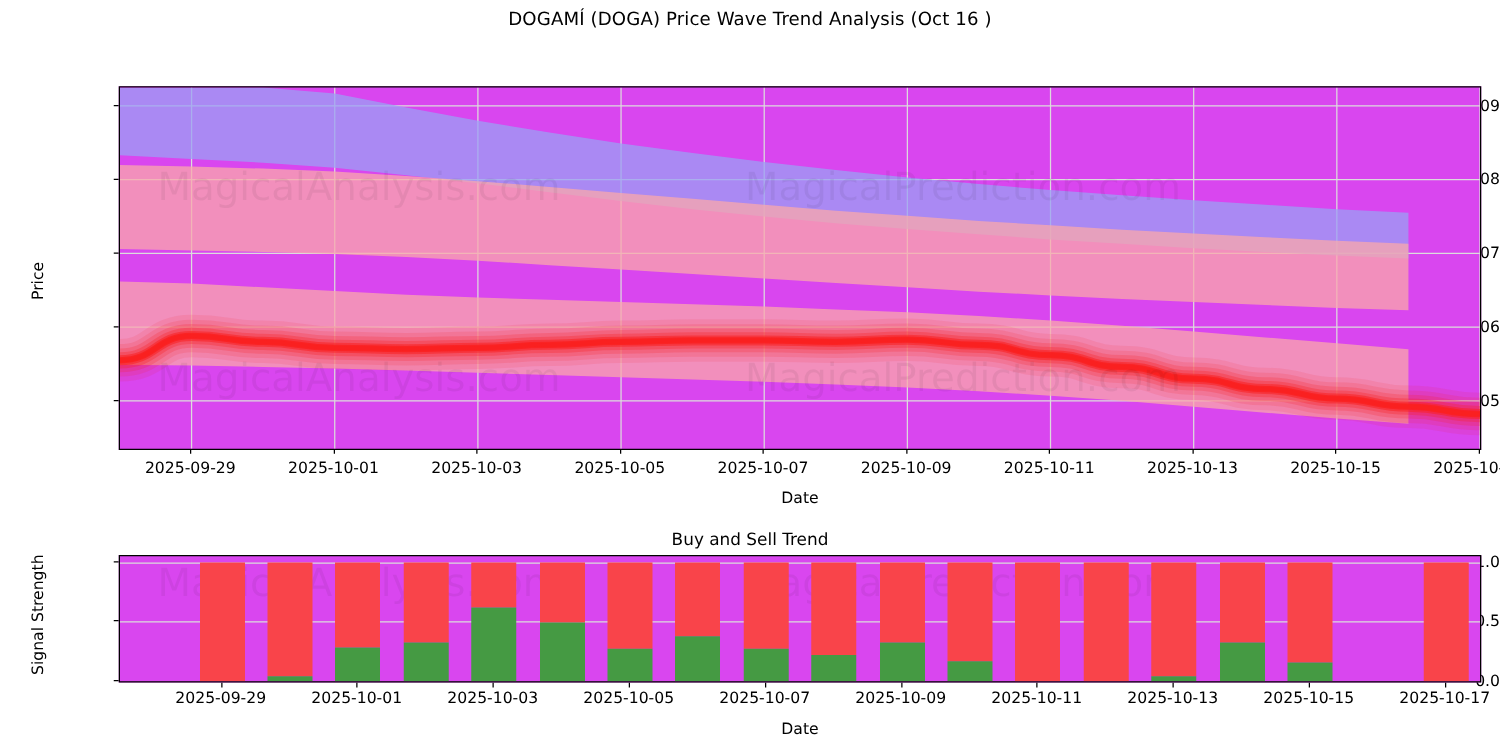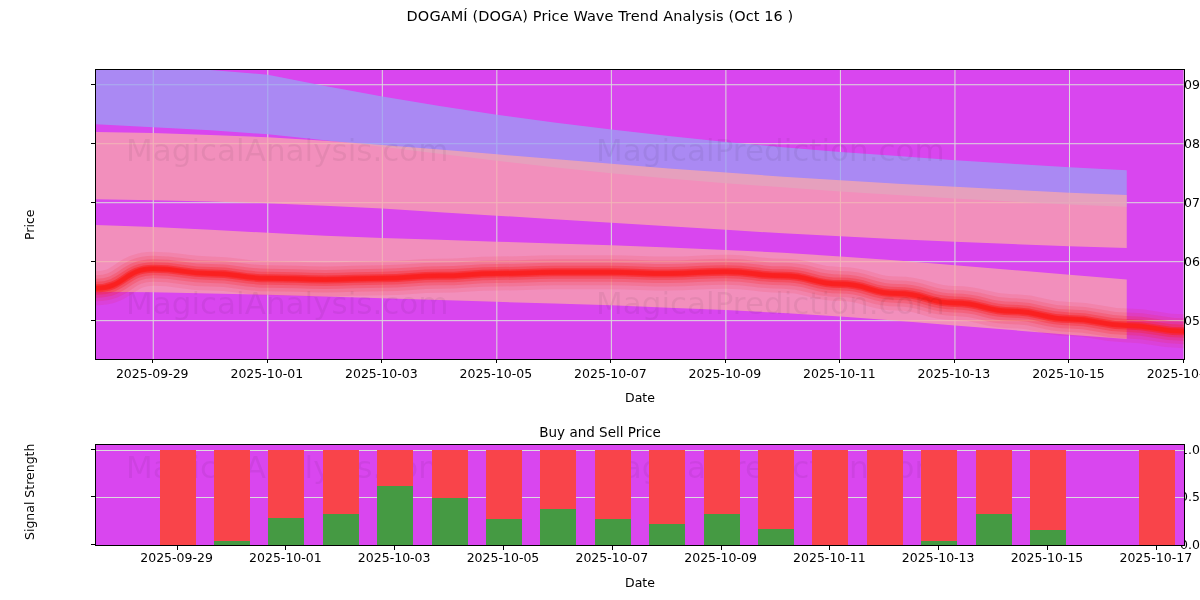--- a/index.html
+++ b/index.html
@@ -120,21 +120,21 @@
           <path d="M0.00,218.22 C28.63,218.22 28.63,198.76 57.26,198.76 C85.89,198.76 85.89,203.48 114.53,203.48 C143.16,203.48 143.16,208.20 171.79,208.20 C200.42,208.20 200.42,209.38 229.05,209.38 C257.68,209.38 257.68,208.20 286.32,208.20 C314.95,208.20 314.95,205.84 343.58,205.84 C372.21,205.84 372.21,203.48 400.84,203.48 C429.47,203.48 429.47,202.30 458.11,202.30 C486.74,202.30 486.74,202.30 515.37,202.30 C544.00,202.30 544.00,203.48 572.63,203.48 C601.26,203.48 601.26,201.71 629.89,201.71 C658.53,201.71 658.53,205.84 687.16,205.84 C715.79,205.84 715.79,214.10 744.42,214.10 C773.05,214.10 773.05,223.53 801.68,223.53 C830.32,223.53 830.32,232.97 858.95,232.97 C887.58,232.97 887.58,241.23 916.21,241.23 C944.84,241.23 944.84,248.89 973.47,248.89 C1002.11,248.89 1002.11,255.38 1030.74,255.38 C1059.37,255.38 1059.37,261.28 1088.00,261.28" fill="none" stroke="#fa2020" stroke-width="13" stroke-opacity="0.3" stroke-linecap="round" stroke-linejoin="round"></path>
           <path d="M0.00,218.22 C28.63,218.22 28.63,198.76 57.26,198.76 C85.89,198.76 85.89,203.48 114.53,203.48 C143.16,203.48 143.16,208.20 171.79,208.20 C200.42,208.20 200.42,209.38 229.05,209.38 C257.68,209.38 257.68,208.20 286.32,208.20 C314.95,208.20 314.95,205.84 343.58,205.84 C372.21,205.84 372.21,203.48 400.84,203.48 C429.47,203.48 429.47,202.30 458.11,202.30 C486.74,202.30 486.74,202.30 515.37,202.30 C544.00,202.30 544.00,203.48 572.63,203.48 C601.26,203.48 601.26,201.71 629.89,201.71 C658.53,201.71 658.53,205.84 687.16,205.84 C715.79,205.84 715.79,214.10 744.42,214.10 C773.05,214.10 773.05,223.53 801.68,223.53 C830.32,223.53 830.32,232.97 858.95,232.97 C887.58,232.97 887.58,241.23 916.21,241.23 C944.84,241.23 944.84,248.89 973.47,248.89 C1002.11,248.89 1002.11,255.38 1030.74,255.38 C1059.37,255.38 1059.37,261.28 1088.00,261.28" fill="none" stroke="#fa2020" stroke-width="8" stroke-opacity="0.55" stroke-linecap="round" stroke-linejoin="round"></path>
           <path d="M0.00,218.22 C28.63,218.22 28.63,198.76 57.26,198.76 C85.89,198.76 85.89,203.48 114.53,203.48 C143.16,203.48 143.16,208.20 171.79,208.20 C200.42,208.20 200.42,209.38 229.05,209.38 C257.68,209.38 257.68,208.20 286.32,208.20 C314.95,208.20 314.95,205.84 343.58,205.84 C372.21,205.84 372.21,203.48 400.84,203.48 C429.47,203.48 429.47,202.30 458.11,202.30 C486.74,202.30 486.74,202.30 515.37,202.30 C544.00,202.30 544.00,203.48 572.63,203.48 C601.26,203.48 601.26,201.71 629.89,201.71 C658.53,201.71 658.53,205.84 687.16,205.84 C715.79,205.84 715.79,214.10 744.42,214.10 C773.05,214.10 773.05,223.53 801.68,223.53 C830.32,223.53 830.32,232.97 858.95,232.97 C887.58,232.97 887.58,241.23 916.21,241.23 C944.84,241.23 944.84,248.89 973.47,248.89 C1002.11,248.89 1002.11,255.38 1030.74,255.38 C1059.37,255.38 1059.37,261.28 1088.00,261.28" fill="none" stroke="#fa2020" stroke-width="5" stroke-opacity="0.85" stroke-linecap="round" stroke-linejoin="round"></path>
           <path d="M0.00,218.22 C28.63,218.22 28.63,198.76 57.26,198.76 C85.89,198.76 85.89,203.48 114.53,203.48 C143.16,203.48 143.16,208.20 171.79,208.20 C200.42,208.20 200.42,209.38 229.05,209.38 C257.68,209.38 257.68,208.20 286.32,208.20 C314.95,208.20 314.95,205.84 343.58,205.84 C372.21,205.84 372.21,203.48 400.84,203.48 C429.47,203.48 429.47,202.30 458.11,202.30 C486.74,202.30 486.74,202.30 515.37,202.30 C544.00,202.30 544.00,203.48 572.63,203.48 C601.26,203.48 601.26,201.71 629.89,201.71 C658.53,201.71 658.53,205.84 687.16,205.84 C715.79,205.84 715.79,214.10 744.42,214.10 C773.05,214.10 773.05,223.53 801.68,223.53 C830.32,223.53 830.32,232.97 858.95,232.97 C887.58,232.97 887.58,241.23 916.21,241.23 C944.84,241.23 944.84,248.89 973.47,248.89 C1002.11,248.89 1002.11,255.38 1030.74,255.38 C1059.37,255.38 1059.37,261.28 1088.00,261.28" fill="none" stroke="#fa2020" stroke-width="3" stroke-opacity="1" stroke-linecap="round" stroke-linejoin="round"></path>
         </svg>
     </div>
   </div>
 
   <div class="panel" style="left:0;top:410px;width:1200px;height:190px;">
 
-    <div class="sub-title" style="left:0;top:14px;">Buy and Sell Price</div>
+    <div class="sub-title" style="left:0;top:14px;">Buy and Sell Trend</div>
 
     <div class="ylabel-rot" style="left:22px;top:130px;">Signal Strength</div>
 
     <div id="bot-yticks">
         <div class="ytick-lbl" style="top: 134px; width: 86px;">0.0</div>
         <div class="ytick-mark" style="left: 91px; top: 134px;"></div>
         <div class="ytick-lbl" style="top: 86.381px; width: 86px;">0.5</div>
         <div class="ytick-mark" style="left: 91px; top: 86.381px;"></div>
         <div class="ytick-lbl" style="top: 38.7619px; width: 86px;">1.0</div>
         <div class="ytick-mark" style="left: 91px; top: 38.7619px;"></div>

